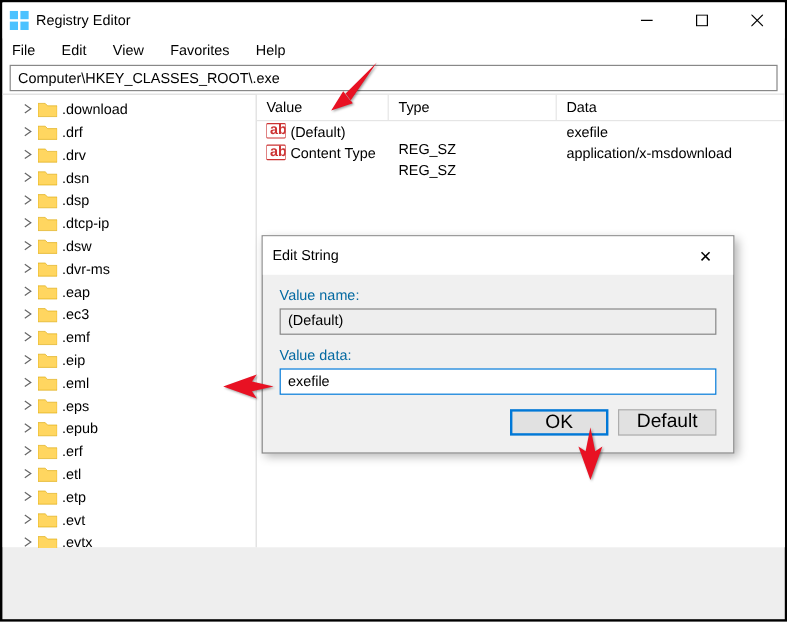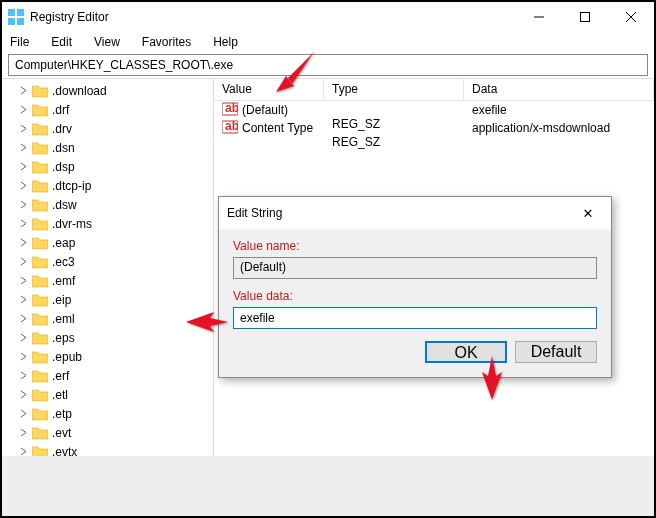--- a/index.html
+++ b/index.html
@@ -34,21 +34,21 @@
   .row .cell.name { display:flex; align-items:center; width:110px; }
   .row .cell.type { width:140px;margin-top:28px; }
   .row .cell.data { flex:1; }
   .reg-icon { width:16px; height:16px; margin-right:4px; }
 
   .dialog { position:absolute; left:216px; top:194px; width:394px; height:182px; background:#f0f0f0; border:1px solid #888; box-shadow:3px 3px 8px rgba(0,0,0,.3); display:flex; flex-direction:column; }
   .dlg-title { height:30px; display:flex; align-items:center; padding:16px 8px; background:#fff; }
   .dlg-title .t { flex:1; font-size:12px; }
   .dlg-close { width:30px; text-align:center; font-size:13px; }
   .dlg-body { padding:10px 14px 12px; }
-  .dlg-body label { display:block; margin-bottom:4px; color:#b91c1c; font-size:12px; }
+  .dlg-body label { display:block; margin-bottom:4px; color:#0369a1; font-size:12px; }
   .ro-field { width:100%; height:22px; border:1px solid #888; background:#eee; padding:2px 6px; margin-bottom:10px; }
   .tx-field { width:100%; height:22px; border:1px solid #0078d7; outline:none; padding:2px 6px; background:#fff; font-size:12px; }
   .dlg-btns { display:flex; justify-content:flex-end; gap:8px; padding:0 14px 12px; }
   .dlg-btns button { width:82px; height:22px; border:1px solid #adadad; background:#e1e1e1; font-size:16px; }
   .dlg-btns button.primary { border:2px solid #0078d7; }
 
   .arrow { position:absolute; width:44px; height:44px; pointer-events:none; }
   .arrow svg { filter: drop-shadow(1px 1px 1px rgba(0,0,0,.4)); }
 </style>
 </head>

